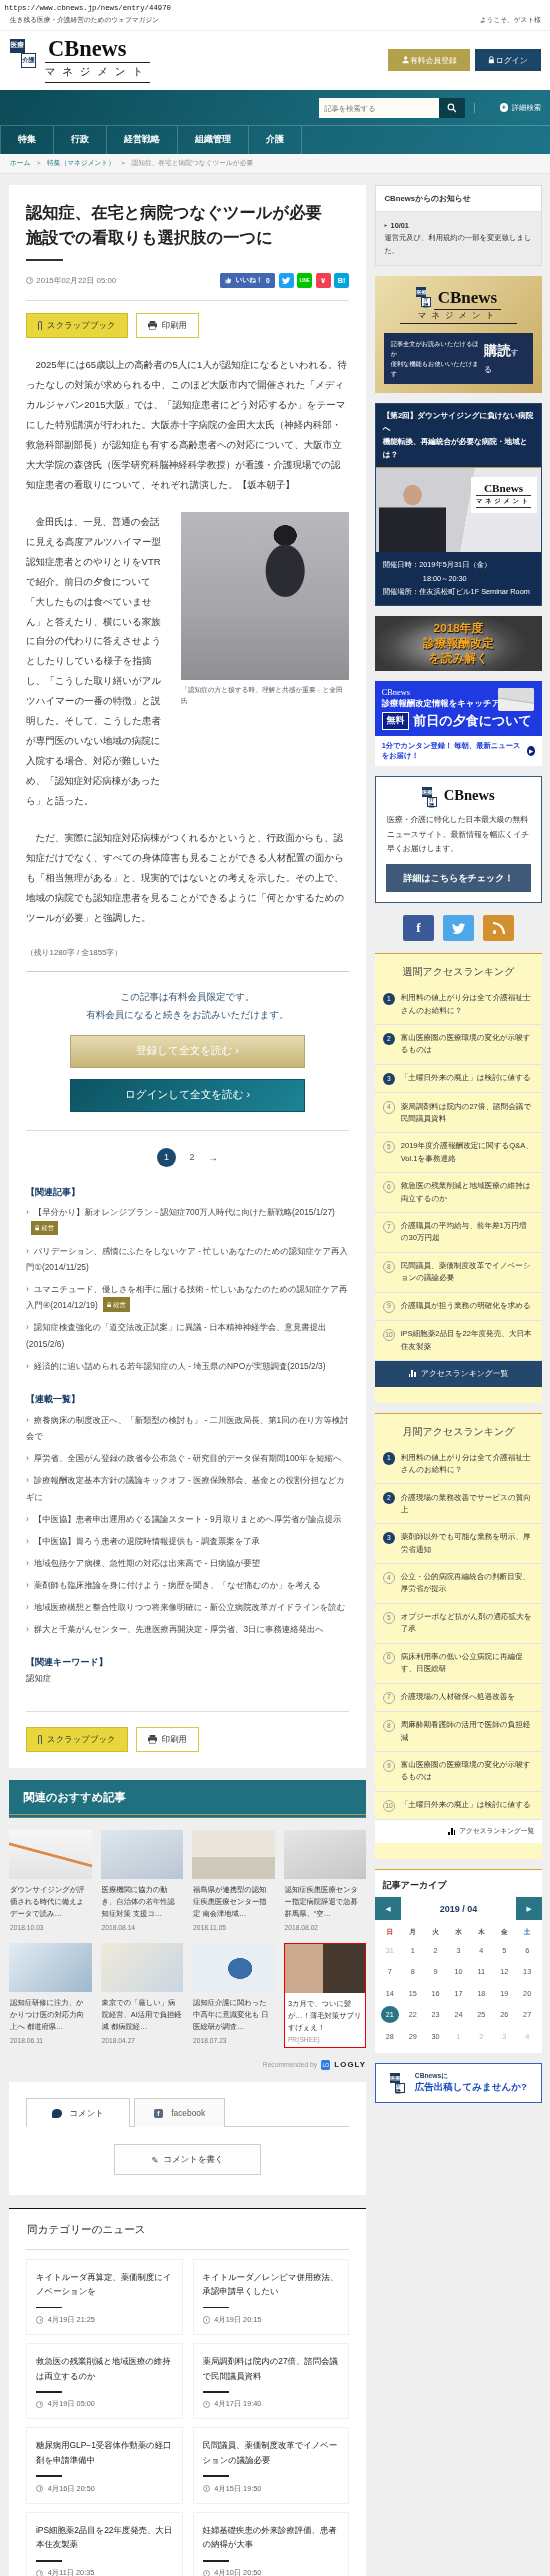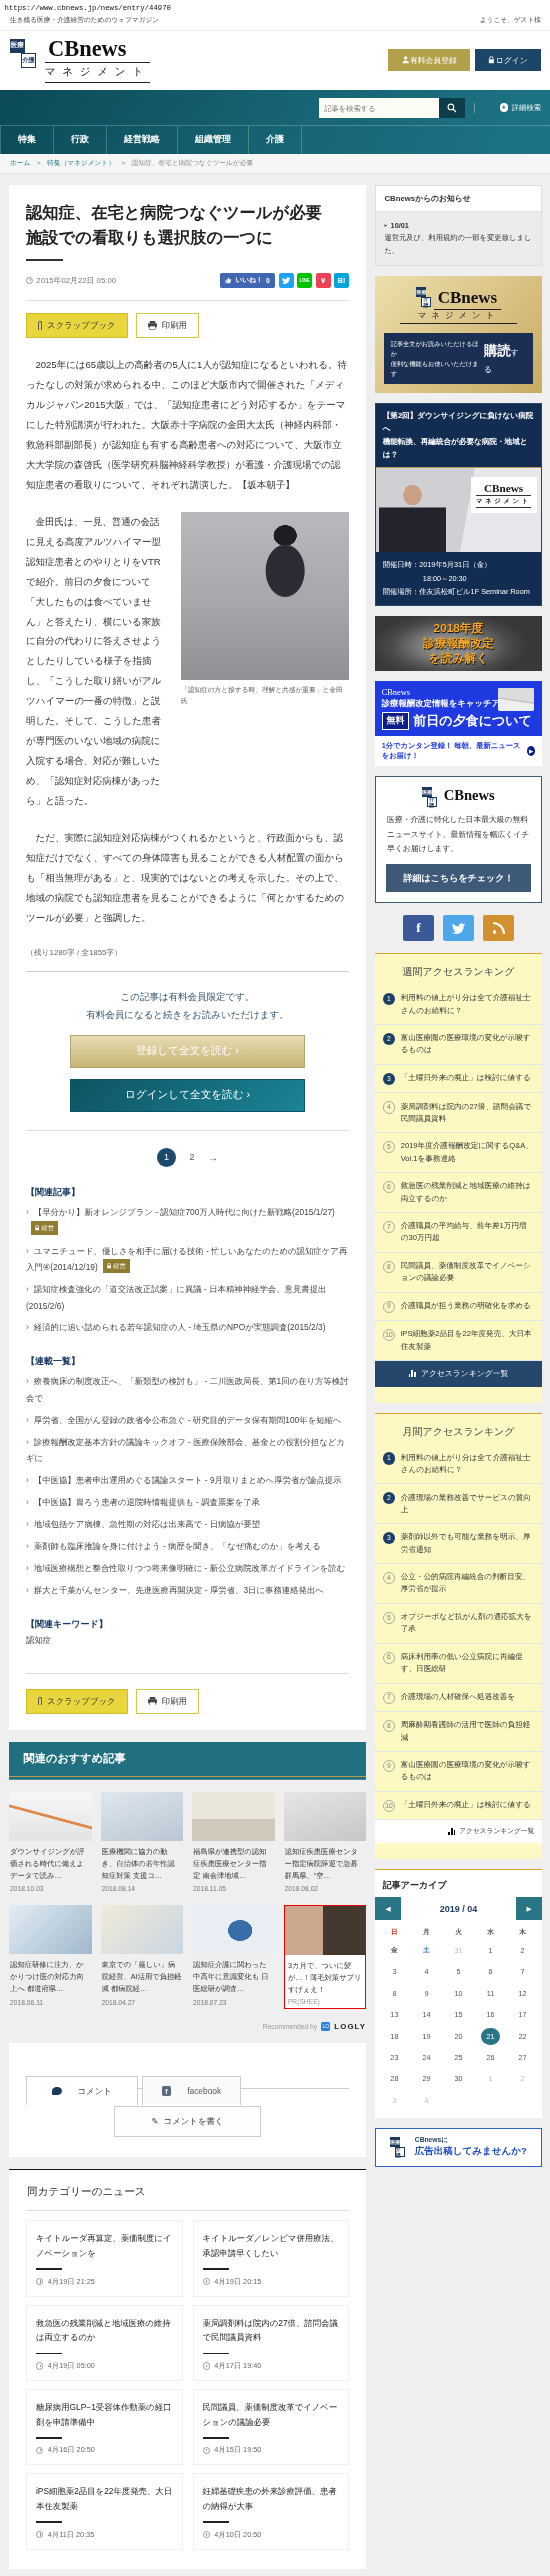--- a/index.html
+++ b/index.html
@@ -102,21 +102,21 @@
 .th-doc2{background:linear-gradient(160deg,#e6e6e6,#c6c6c6)}
 .th-forms{background:linear-gradient(135deg,#e3ecf4,#9fb8cc)}
 .th-plan{background:linear-gradient(135deg,#f0ead8,#c9d6e3)}
 .th-pie{background:radial-gradient(26px 22.4px at 58% 52%,#3a6ea8 0 46%,#e9eef4 47% 100%)}
 .th-scalp{background:linear-gradient(90deg,#caa98f 0 48%,#45392f 48% 100%)}
 .recby{grid-column:1/-1;display:flex;justify-content:flex-end;align-items:center;gap:3.9px;font-size:6.7px;color:#999}
 .logly-sq{width:9.5px;height:9.5px;border-radius:1.7px;background:#2b7de1;color:#fff;font-size:5px;display:flex;align-items:center;justify-content:center}
 .logly{color:#222;font-weight:bold;letter-spacing:1.1px;font-size:7.8px}
 
 .tabs{display:flex;border-bottom:0.6px solid #ccc}
-.tab{display:flex;align-items:center;gap:16px;padding:8.4px 25px;font-size:8.4px;color:#333;border:0.6px solid #ccc;border-bottom:none;margin-right:3.9px;cursor:pointer;position:relative;top:17px;background:#fff}
+.tab{display:flex;align-items:center;gap:8px;padding:8.4px 25px;font-size:8.4px;color:#333;border:0.6px solid #ccc;border-bottom:none;margin-right:3.9px;cursor:pointer;position:relative;top:1px;background:#fff}
 .tab.fb{background:#fafafa;color:#555;padding:8.4px 19px}
 .bubble{width:9.5px;height:8.4px;background:#1b3a5e;border-radius:50% 50% 50% 1.1px;display:inline-block}
 .fbic{width:9.5px;height:9.5px;background:#5a6b80;color:#fff;border-radius:1.7px;font-size:6.7px;font-weight:bold;display:flex;align-items:center;justify-content:center}
 .write-btn{display:flex;justify-content:center;align-items:center;gap:5px;width:147px;margin:17px auto 4.5px;padding:9px 0;border:0.6px solid #ccc;background:#fdfdfd;font-size:8.4px;color:#333;cursor:pointer}
 
 .cat{background:#fff;border-top:1.7px solid #111;padding:3.4px 17px 19px}
 .cat h2{font-size:10.6px;font-weight:normal;color:#222;padding:11.2px 1.1px;border-bottom:0.6px solid #ddd}
 .cat-grid{display:grid;grid-template-columns:1fr 1fr;gap:7.8px 10px;margin-top:9px}
 .citem{border:0.6px solid #f0f0f0;padding:10px 9px 9px;cursor:pointer}
 .citem .t{font-size:8.4px;color:#222;line-height:1.75}
@@ -180,21 +180,21 @@
 .rank-more{background:#25476b;color:#fff;font-size:7.8px;display:flex;justify-content:center;align-items:center;gap:5px;padding:7.3px;cursor:pointer}
 .bars{display:inline-flex;align-items:flex-end;gap:1.1px;height:7.3px}
 .bars i{width:1.7px;background:#fff;display:inline-block}
 .bars i:nth-child(1){height:3.4px}.bars i:nth-child(2){height:7.3px}.bars i:nth-child(3){height:5px}
 .more-link{display:flex;justify-content:flex-end;align-items:center;gap:3.9px;font-size:6.7px;color:#333;padding:6.7px 7.8px;cursor:pointer;background:#fff}
 .archive{background:#fff;border-top:1.1px solid #d9a32a}
 .archive h3{font-size:9px;color:#222;padding:9px 7.8px 5.6px}
 .cal-nav{display:flex;align-items:center}
 .cal-arrow{width:26px;height:22.4px;background:#2a7585;color:#fff;display:flex;align-items:center;justify-content:center;font-size:6.7px;cursor:pointer}
 .cal-month{flex:1;text-align:center;font-size:9px;font-weight:bold;color:#1b3a5e}
-.cal-grid{display:grid;grid-template-columns:repeat(5,1fr);text-align:center;padding:2.2px 3.4px 6.7px}
+.cal-grid{display:grid;grid-template-columns:repeat(7,1fr);text-align:center;padding:2.2px 3.4px 6.7px}
 .cal-dn{font-size:6.7px;font-weight:bold;color:#555;padding:5.6px 0 3.4px}
 .cal-dn.sun{color:#c0392b}.cal-dn.sat{color:#2a6fb0}
 .cal-d{font-size:7.3px;color:#555;padding:6.2px 0;cursor:pointer}
 .cal-d.out{color:#bbb}
 .cal-d.sel span{background:#2a7585;color:#fff;border-radius:50%;padding:3.9px 5px}
 .ad2{border:1.7px solid #2a62c9;background:#fff;display:flex;align-items:center;justify-content:center;gap:6.7px;padding:7.8px 5.6px;cursor:pointer}
 .ad2 .txt .s{font-size:6.7px;color:#1b3a5e;font-weight:bold}
 .ad2 .txt .b{font-size:9.5px;color:#1a49c4;font-weight:bold}
 </style>
 </head>
@@ -350,20 +350,21 @@
       <span class="pnum">2</span>
       <span class="parrow">→</span>
     </div>
 
     <h2 class="sec-h">【関連記事】</h2>
     <ul class="links" id="related-list">
           <li><span class="arr">›</span><span>【早分かり】新オレンジプラン - 認知症700万人時代に向けた新戦略(2015/1/27)</span><span class="badge"><svg width="4.5" height="5.6" viewBox="0 0 9 11">
                 <path d="M1.5 5V3.5a3 3 0 016 0V5" fill="none" stroke="#fff" stroke-width="1.4"></path>
                 <rect x="0.5" y="5" width="8" height="5.5" fill="#fff"></rect>
               </svg>経営</span></li>
+          <li><span class="arr">›</span><span>バリデーション、感情にふたをしないケア - 忙しいあなたのための認知症ケア再入門①(2014/11/25)</span></li>
           <li><span class="arr">›</span><span>ユマニチュード、優しさを相手に届ける技術 - 忙しいあなたのための認知症ケア再入門④(2014/12/19)</span><span class="badge"><svg width="4.5" height="5.6" viewBox="0 0 9 11">
                 <path d="M1.5 5V3.5a3 3 0 016 0V5" fill="none" stroke="#fff" stroke-width="1.4"></path>
                 <rect x="0.5" y="5" width="8" height="5.5" fill="#fff"></rect>
               </svg>経営</span></li>
           <li><span class="arr">›</span><span>認知症検査強化の「道交法改正試案」に異議 - 日本精神神経学会、意見書提出(2015/2/6)</span></li>
           <li><span class="arr">›</span><span>経済的に追い詰められる若年認知症の人 - 埼玉県のNPOが実態調査(2015/2/3)</span></li>
         </ul>
 
     <h2 class="sec-h">【連載一覧】</h2>
     <ul class="links" id="series-list">

